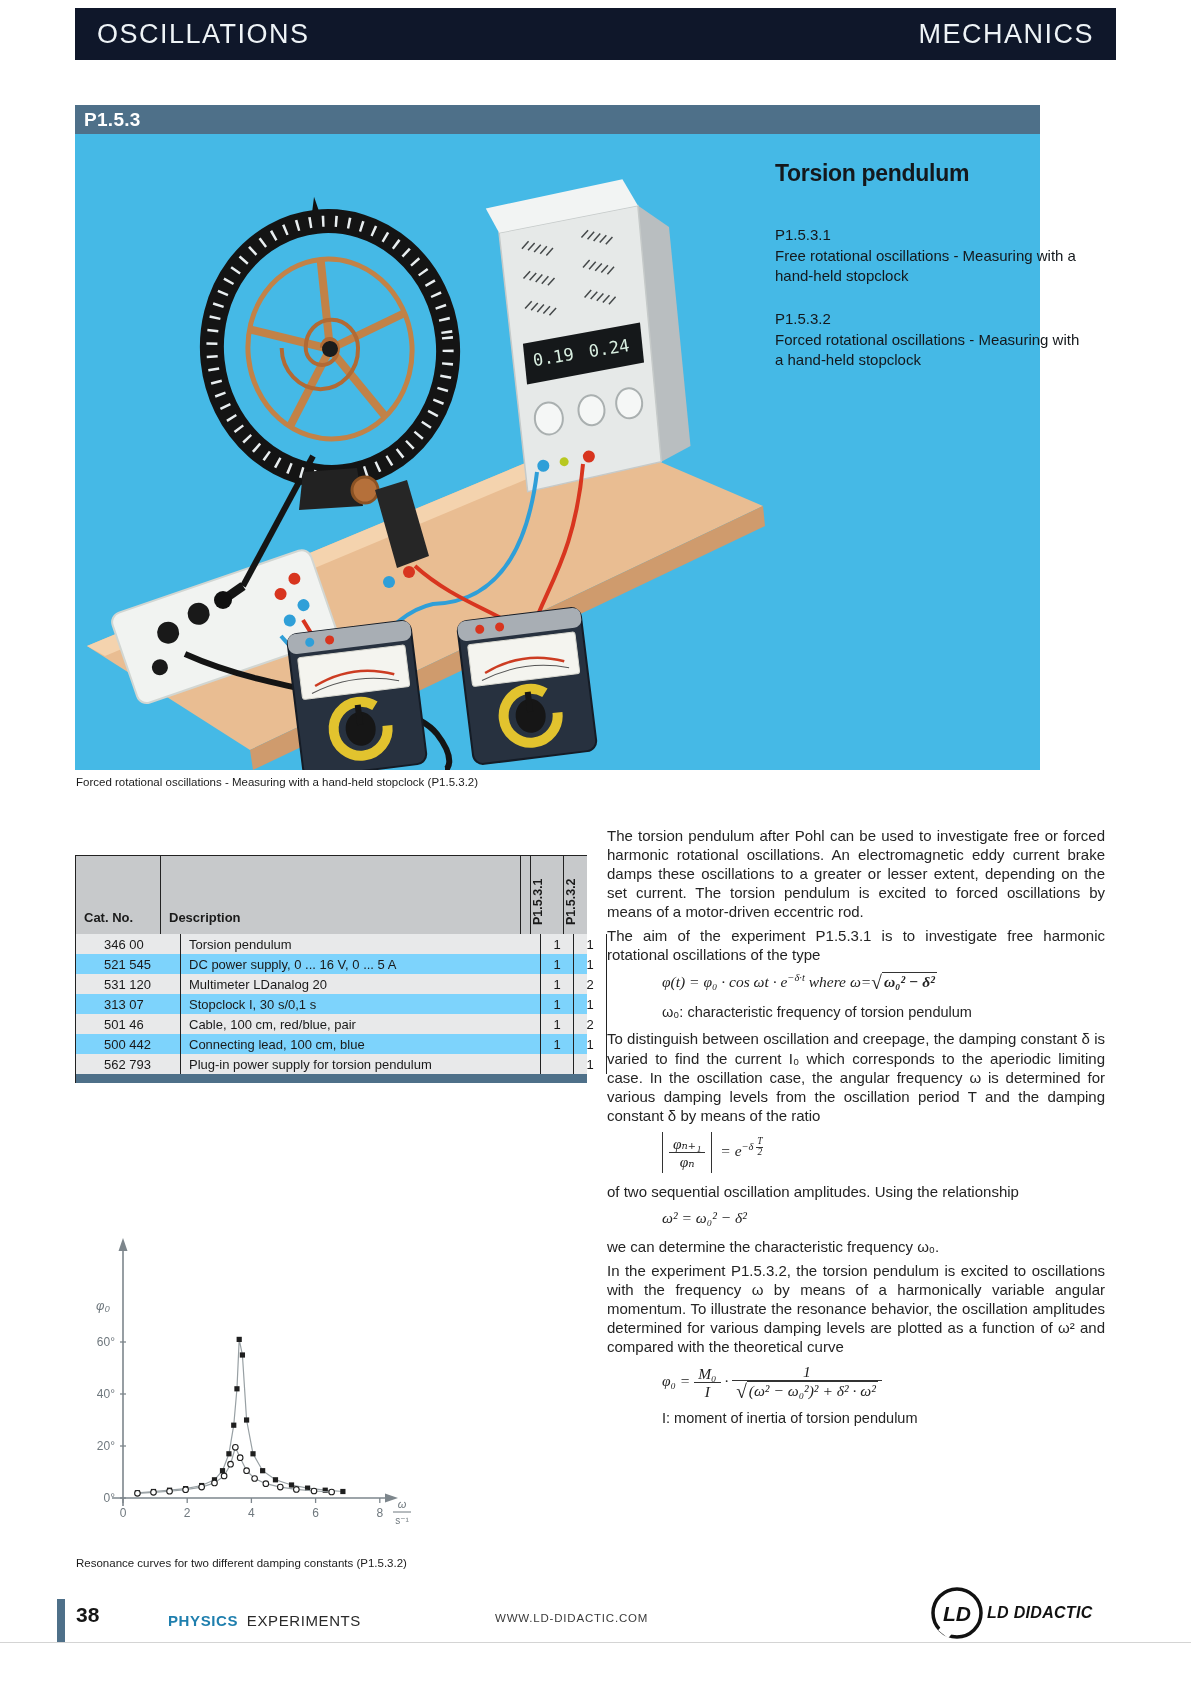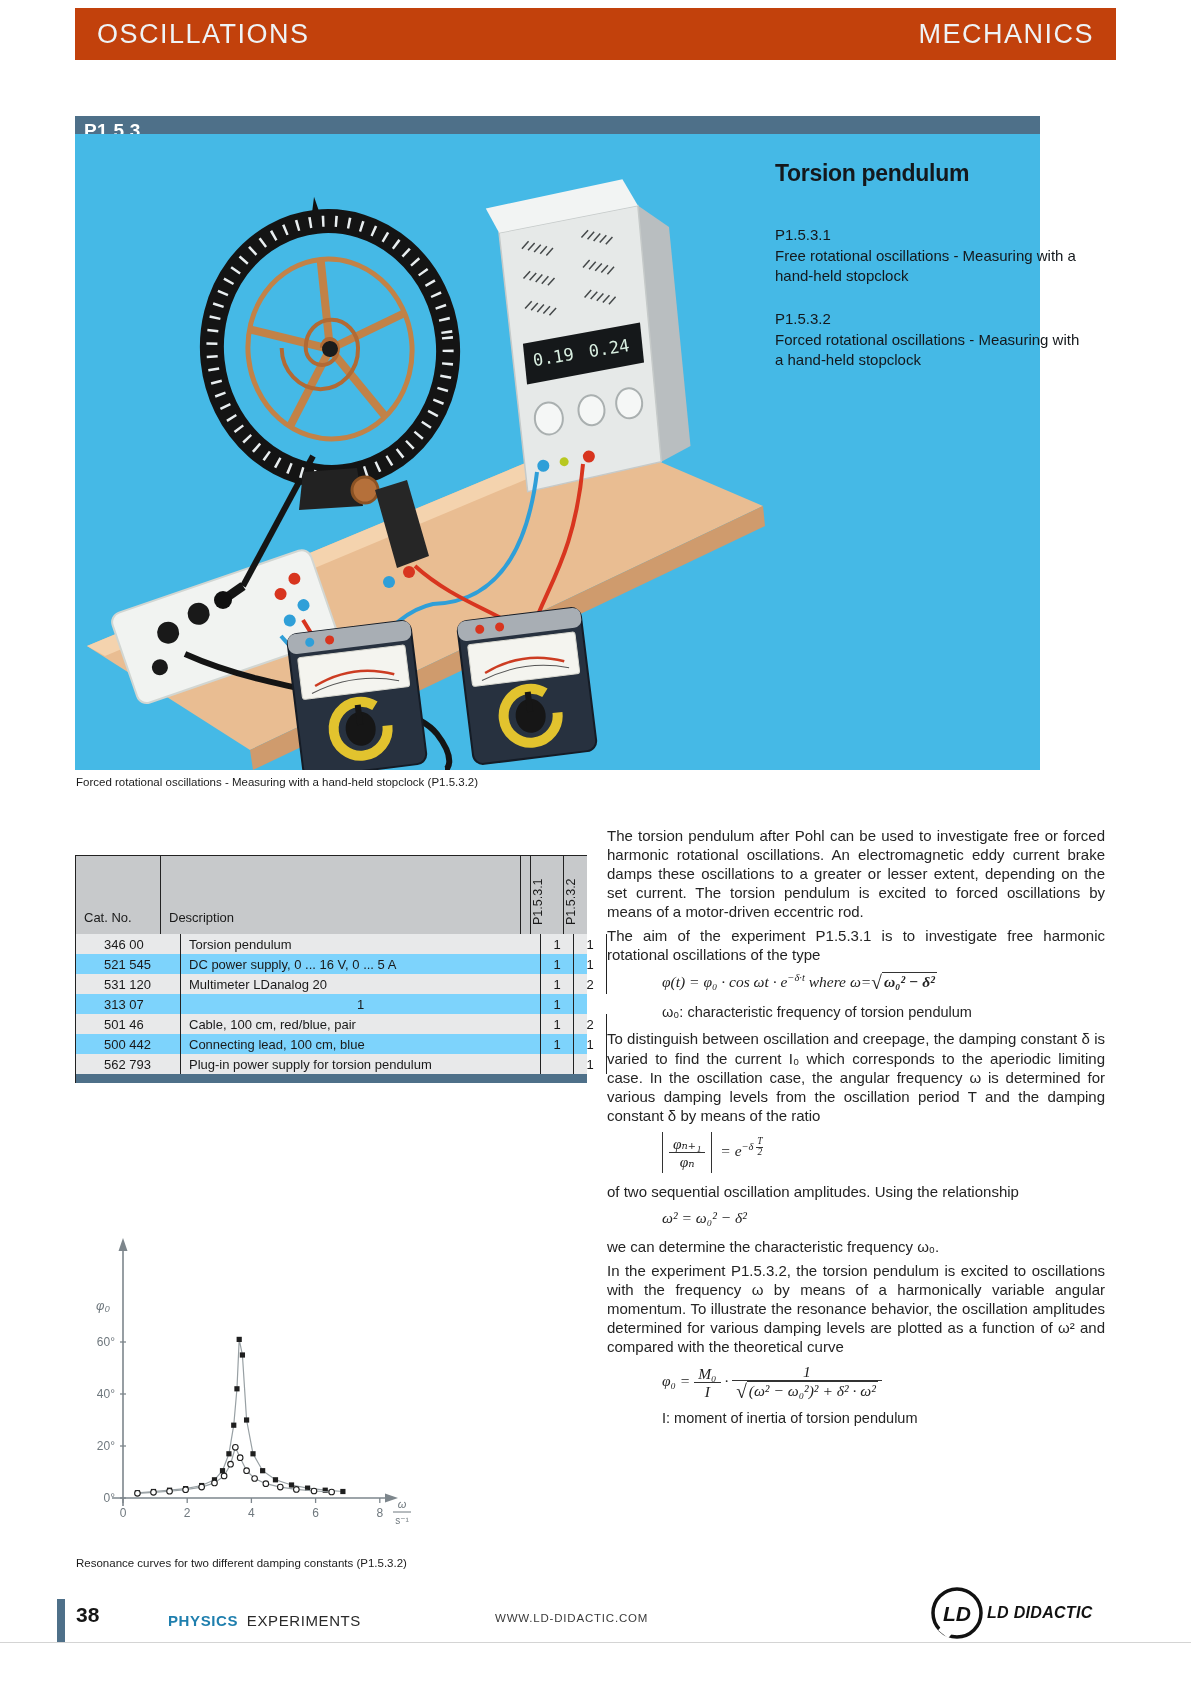--- a/index.html
+++ b/index.html
@@ -1,43 +1,43 @@
 <!DOCTYPE html>
 <html><head>
 <meta charset="utf-8">
 <style>
   html,body{margin:0;padding:0;background:#fff;}
   .page{position:relative;width:1191px;height:1683px;background:#fff;overflow:hidden;
         font-family:"Liberation Sans","DejaVu Sans",sans-serif;color:#1a1a1a;}
 
   
-  .topbar{position:absolute;left:75px;top:8px;width:1041px;height:52px;background:#c2410c;
+  .topbar{position:absolute;left:75px;top:8px;width:1041px;height:52px;background:#0f172a;
           display:flex;justify-content:space-between;align-items:center;box-sizing:border-box;
           padding:0 22px;color:#eef3f6;font-size:27px;letter-spacing:1.5px;}
 
   
-  .section-bar{position:absolute;left:75px;top:116px;width:965px;height:29px;background:#4e7089;
+  .section-bar{position:absolute;left:75px;top:105px;width:965px;height:29px;background:#4e7089;
                color:#fff;font-size:19px;font-weight:bold;line-height:29px;padding-left:9px;
                box-sizing:border-box;letter-spacing:.3px;}
 
   
   .photo{position:absolute;left:75px;top:134px;width:965px;height:636px;background:#45b9e6;}
   .photo svg{position:absolute;left:0;top:0;}
   .photo-text{position:absolute;left:700px;top:26px;width:315px;color:#14181c;}
   .photo-title{font-size:23px;font-weight:bold;letter-spacing:-.3px;margin:0 0 38px 0;}
   .exp{font-size:15px;line-height:1.38;margin:0 0 22px 0;}
   .photo-caption{position:absolute;left:76px;top:776px;font-size:11.5px;color:#1b1b1b;}
 
   
   .parts{position:absolute;left:75px;top:855px;width:511px;font-size:13px;border-top:1px solid #222;}
   .phead,.prow{display:grid;grid-template-columns:85px 360px 33px 33px;}
   .pcell{border-right:1px solid #222;box-sizing:border-box;}
   .phead .pcell{border-left:0;}
   .phead{background:#c7c9cb;height:78px;}
-  .phead .pcell{display:flex;align-items:flex-end;font-weight:normal;padding:0 0 9px 8px;}
+  .phead .pcell{display:flex;align-items:flex-end;font-weight:bold;padding:0 0 9px 8px;}
   .phead .rot{writing-mode:vertical-rl;transform:rotate(180deg);align-items:flex-start;
               justify-content:flex-start;padding:9px 0 0 0;display:flex;margin-left:9px;font-size:12.5px;}
   .parts{border-left:1px solid #222;}
   .prow{height:20px;padding-left:20px;}
   .prow.light{background:#e8e9ea;} .prow.dark{background:#7dd3fc;}
   .prow .pcell{display:flex;align-items:center;padding-left:8px;}
   .prow .pcell.c2,.prow .pcell.c3{justify-content:center;padding-left:0;}
   .pfoot{height:9px;background:#4e7089;}
 
   
@@ -232,20 +232,21 @@
           <div class="pcell c3">1</div>
         </div>
         <div class="prow light">
           <div class="pcell c0">531 120</div>
           <div class="pcell c1">Multimeter LDanalog 20</div>
           <div class="pcell c2">1</div>
           <div class="pcell c3">2</div>
         </div>
         <div class="prow dark">
           <div class="pcell c0">313 07</div>
+          <div class="pcell c1">Stopclock I, 30 s/0,1 s</div>
           <div class="pcell c2">1</div>
           <div class="pcell c3">1</div>
         </div>
         <div class="prow light">
           <div class="pcell c0">501 46</div>
           <div class="pcell c1">Cable, 100 cm, red/blue, pair</div>
           <div class="pcell c2">1</div>
           <div class="pcell c3">2</div>
         </div>
         <div class="prow dark">

